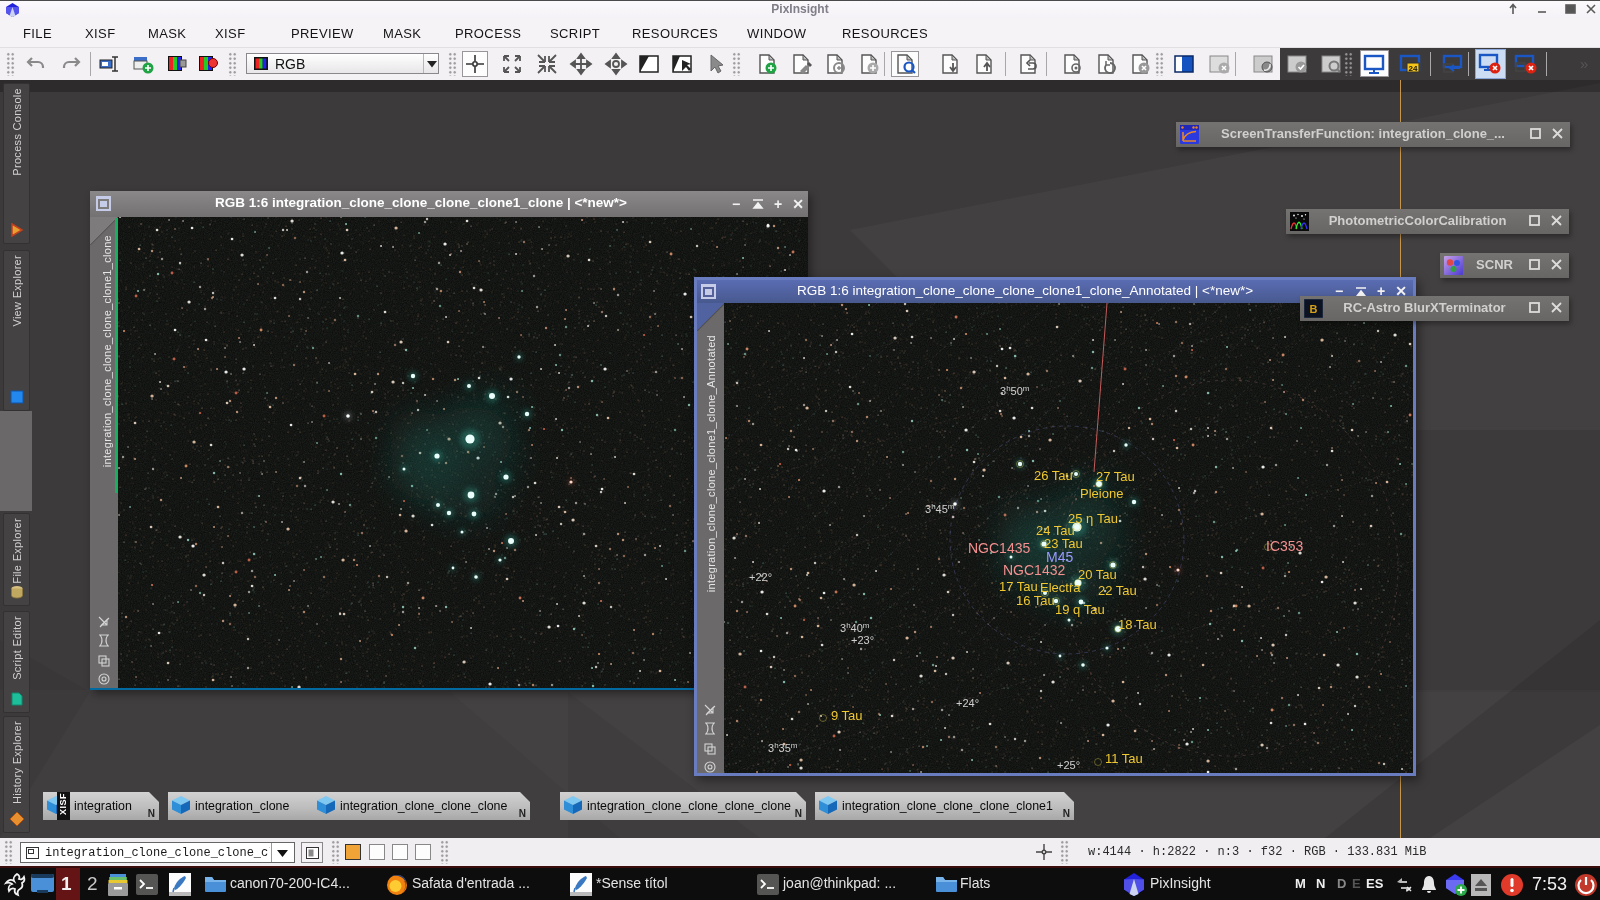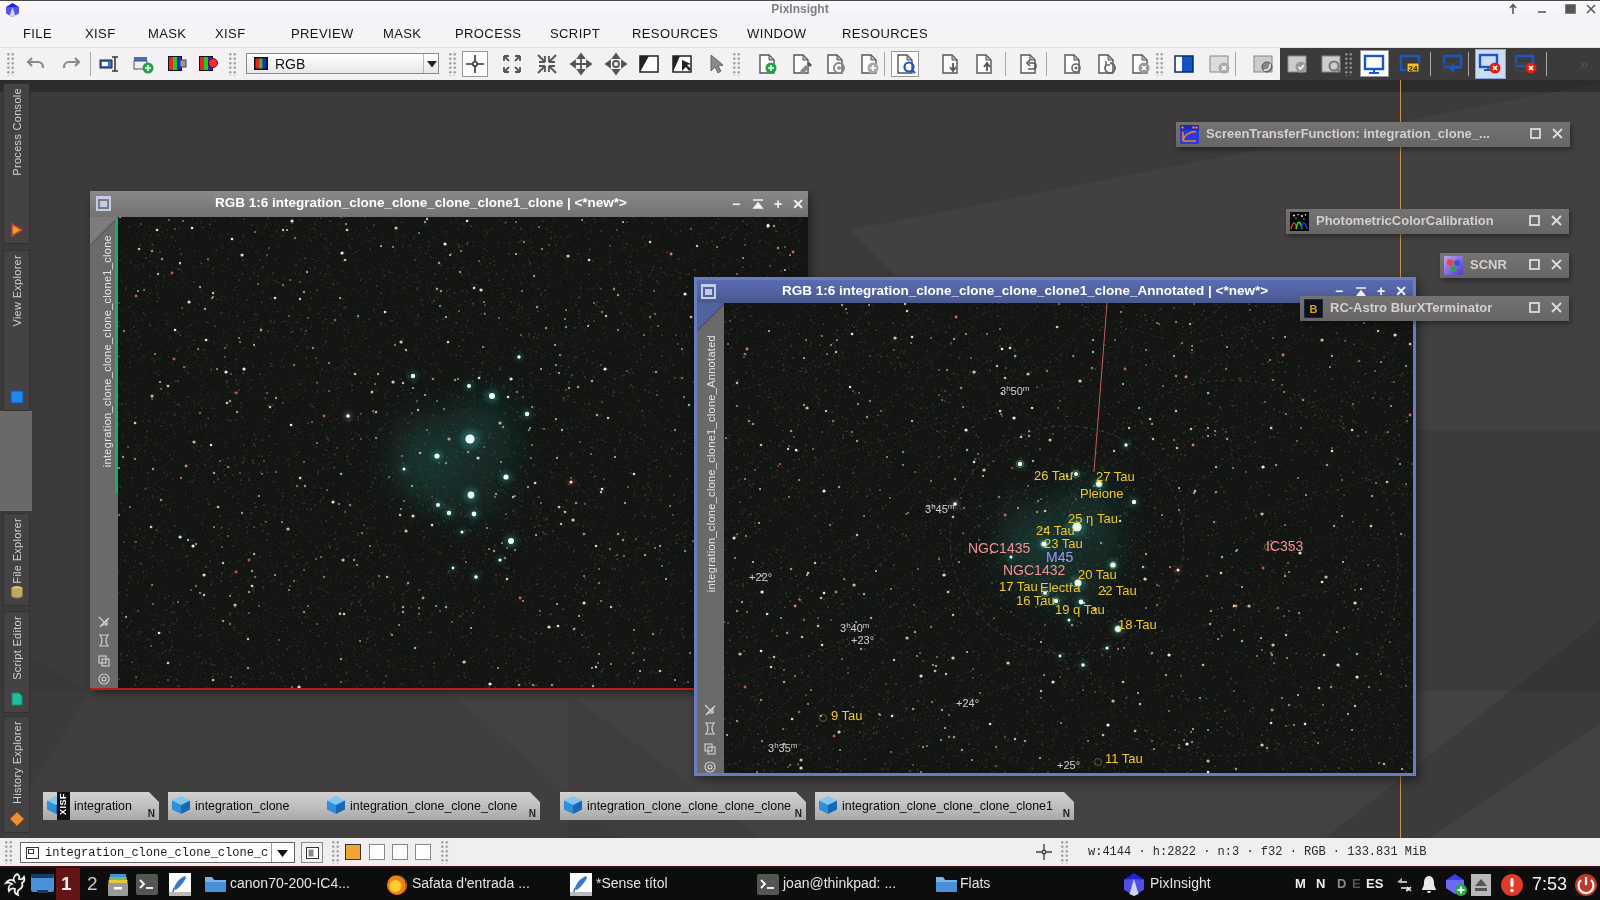--- a/index.html
+++ b/index.html
@@ -22,21 +22,21 @@
 .ticon { position:absolute; top:4px; width:24px; height:24px; }
 .win-title { position:absolute; left:0; top:0; right:0; height:26px; }
 .wbtn { position:absolute; top:0; width:20px; height:26px; color:#f2f2f2; text-align:center;
   font-weight:bold; font-size:14px; line-height:26px; }
 .strip { position:absolute; width:28px; background:#6b6969; }
 .striptext { position:absolute; writing-mode:vertical-rl; transform:rotate(180deg);
   font-size:11px; color:#e6e6e6; letter-spacing:0.3px; white-space:nowrap; }
 .fbar { position:absolute; height:25px; background:linear-gradient(#757372,#686665);
   box-shadow:2px 3px 5px rgba(0,0,0,0.35); }
 .fbar .txt { position:absolute; top:4px; font-size:13px; font-weight:bold; color:#d2d0ce;
-  left:30px; right:50px; white-space:nowrap; overflow:hidden; }
+  left:30px; right:50px; text-align:center; white-space:nowrap; overflow:hidden; }
 .fbar .b1, .fbar .b2 { position:absolute; top:4px; width:16px; height:16px; color:#dddcda;
   font-weight:bold; font-size:13px; line-height:16px; text-align:center; }
 .fbar .b1 { right:26px; }
 .fbar .b2 { right:4px; }
 .picon { position:absolute; left:4px; top:3px; width:19px; height:19px; }
 .itab { position:absolute; top:712px; height:28px;
   background:linear-gradient(#d2d2d2 0%, #bdbdbd 55%, #a8a8a8 100%);
   clip-path:polygon(0 0, calc(100% - 10px) 0, 100% 10px, 100% 100%, 0 100%); }
 .itab .lbl { position:absolute; left:27px; top:7px; font-size:12.4px; color:#0a0a0a; white-space:nowrap; }
 .itab .n { position:absolute; right:4px; bottom:1px; font-size:10px; font-weight:bold; color:#222; }
@@ -335,21 +335,21 @@
       <svg class="abs" style="left:6px;bottom:6px" width="14" height="14" viewBox="0 0 14 14">
         <path d="M2 1 h7 l3 3 v9 h-10 z" fill="#1dbf9a" stroke="#0e8a6e"></path>
       </svg>
     </div>
     <div class="sidetab" style="top:636px;height:117px">
       <div class="sidetxt">History Explorer</div>
       <svg class="abs" style="left:6px;bottom:6px" width="14" height="14" viewBox="0 0 14 14">
         <polygon points="7,0 14,7 7,14 0,7" fill="#e89030" stroke="#b05010"></polygon>
       </svg>
     </div>
-    <div class="abs" style="left:90px;top:111px;width:718px;height:499px;background:#b91c1c;box-shadow:3px 4px 8px rgba(0,0,0,0.4)">
+    <div class="abs" style="left:90px;top:111px;width:718px;height:499px;background:#0369a1;box-shadow:3px 4px 8px rgba(0,0,0,0.4)">
       <div class="win-title" style="background:linear-gradient(#8a8888,#737171)">
 <svg class="abs" style="left:6px;top:5px" width="15" height="15">
           <rect width="15" height="15" fill="#c6cbe8"></rect>
           <rect x="3" y="4" width="9" height="8" fill="none" stroke="#7d7b7b" stroke-width="2"></rect>
         </svg>
 <div class="abs" style="left:0;right:56px;top:4px;text-align:center;font-size:13.5px;font-weight:bold;color:#fff">RGB 1:6 integration_clone_clone_clone_clone1_clone | &lt;*new*&gt;</div>
 <div class="wbtn" style="right:62px">−</div>
 <svg class="abs" style="right:44px;top:8px" width="12" height="10" viewBox="0 0 12 10">
           <path d="M1 1 h10 M2 9 l4 -5 l4 5 z" stroke="#f2f2f2" stroke-width="1.6" fill="#f2f2f2"></path>
         </svg>
@@ -546,21 +546,21 @@
         <circle cx="286" cy="252" r="3.3" fill="#3fd0ba" opacity="0.26" filter="url(#sbl7)"></circle>
         <circle cx="286" cy="252" r="1.5" fill="#eafffb"></circle>
       </svg>
     </div>
     <div class="abs" style="left:694px;top:197px;width:722px;height:499px;background:#50629f;border:3px solid #6a7cc0;box-shadow:3px 4px 10px rgba(0,0,0,0.45)">
       <div class="win-title" style="height:23px;background:linear-gradient(#5a6cb2,#48598f)">
 <svg class="abs" style="left:4px;top:4px" width="15" height="15">
           <rect width="15" height="15" fill="#c6cbe8"></rect>
           <rect x="3" y="4" width="9" height="8" fill="none" stroke="#54609a" stroke-width="2"></rect>
         </svg>
-<div class="abs" style="left:0;right:60px;top:3px;text-align:center;font-size:13.5px;font-weight:bold;color:#fff">RGB 1:6 integration_clone_clone_clone_clone1_clone_Annotated | &lt;*new*&gt;</div>
+<div class="abs" style="left:0;right:60px;top:3px;text-align:center;font-size:13.5px;font-weight:normal;color:#fff">RGB 1:6 integration_clone_clone_clone_clone1_clone_Annotated | &lt;*new*&gt;</div>
 <div class="wbtn" style="right:64px;line-height:23px">−</div>
 <svg class="abs" style="right:46px;top:7px" width="12" height="10" viewBox="0 0 12 10">
           <path d="M1 1 h10 M2 9 l4 -5 l4 5 z" stroke="#f2f2f2" stroke-width="1.6" fill="#f2f2f2"></path>
         </svg>
 <div class="wbtn" style="right:22px;line-height:23px">+</div>
 <div class="wbtn" style="right:2px;line-height:23px">✕</div>
 </div>
       <div class="strip" style="left:0;top:23px;bottom:0;clip-path:polygon(27px 0, 27px 100%, 0 100%, 0 28px)"></div>
 <div class="abs" style="left:0;top:23px;width:27px;height:28px;background:linear-gradient(135deg,#50629f 49%,#4a4848 50%,#6b6969 54%)"></div>
       <div class="striptext" style="left:8px;top:55px">integration_clone_clone_clone1_clone_Annotated</div>
@@ -897,21 +897,21 @@
     </div>
     <div class="itab" style="left:168px;width:172px">
       <svg class="cube" width="20" height="20" viewBox="0 0 20 20">
         <polygon points="10,1 19,5.5 10,10 1,5.5" fill="#7ec8f2"></polygon>
         <polygon points="1,5.5 10,10 10,19 1,14.5" fill="#2e8fd8"></polygon>
         <polygon points="10,10 19,5.5 19,14.5 10,19" fill="#1668b8"></polygon>
       </svg>
       <div class="lbl" style="left:27px">integration_clone</div>
       <div class="n">N</div>
     </div>
-    <div class="itab" style="left:323px;width:217px">
+    <div class="itab" style="left:313px;width:217px">
       <svg class="cube" width="20" height="20" viewBox="0 0 20 20">
         <polygon points="10,1 19,5.5 10,10 1,5.5" fill="#7ec8f2"></polygon>
         <polygon points="1,5.5 10,10 10,19 1,14.5" fill="#2e8fd8"></polygon>
         <polygon points="10,10 19,5.5 19,14.5 10,19" fill="#1668b8"></polygon>
       </svg>
       <div class="lbl" style="left:27px">integration_clone_clone_clone</div>
       <div class="n">N</div>
     </div>
     <div class="itab" style="left:560px;width:246px">
       <svg class="cube" width="20" height="20" viewBox="0 0 20 20">

